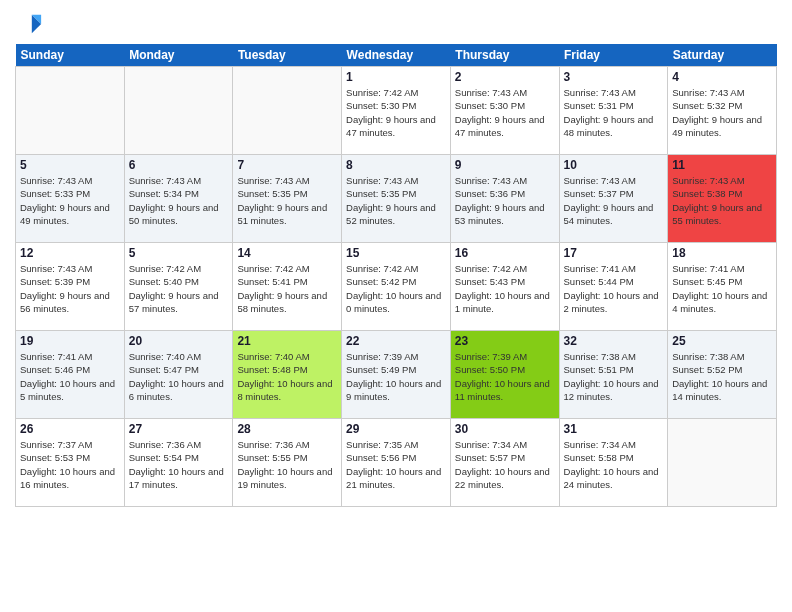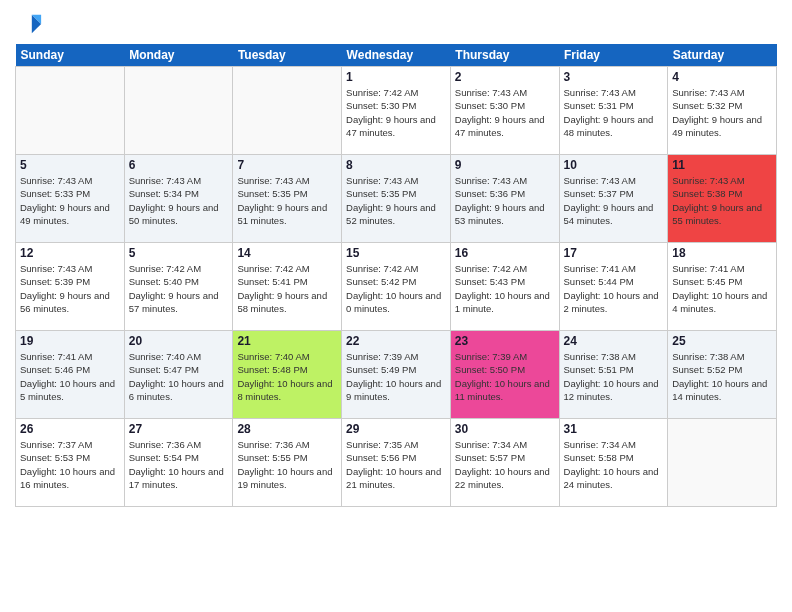--- a/index.html
+++ b/index.html
@@ -255,28 +255,28 @@
             <div class="cell-text" style="white-space: pre-line;">Sunrise: 7:40 AM
 Sunset: 5:48 PM
 Daylight: 10 hours and 8 minutes.</div>
           </td>
           <td class="calendar-cell" style="background: rgb(240, 244, 248);">
             <div class="day-number">22</div>
             <div class="cell-text" style="white-space: pre-line;">Sunrise: 7:39 AM
 Sunset: 5:49 PM
 Daylight: 10 hours and 9 minutes.</div>
           </td>
-          <td class="calendar-cell" style="background: #ec4899;">
+          <td class="calendar-cell" style="background: #84cc16;">
             <div class="day-number">23</div>
             <div class="cell-text" style="white-space: pre-line;">Sunrise: 7:39 AM
 Sunset: 5:50 PM
 Daylight: 10 hours and 11 minutes.</div>
           </td>
           <td class="calendar-cell" style="background: rgb(240, 244, 248);">
-            <div class="day-number">24</div>
+            <div class="day-number">32</div>
             <div class="cell-text" style="white-space: pre-line;">Sunrise: 7:38 AM
 Sunset: 5:51 PM
 Daylight: 10 hours and 12 minutes.</div>
           </td>
           <td class="calendar-cell" style="background: rgb(240, 244, 248);">
             <div class="day-number">25</div>
             <div class="cell-text" style="white-space: pre-line;">Sunrise: 7:38 AM
 Sunset: 5:52 PM
 Daylight: 10 hours and 14 minutes.</div>
           </td>

